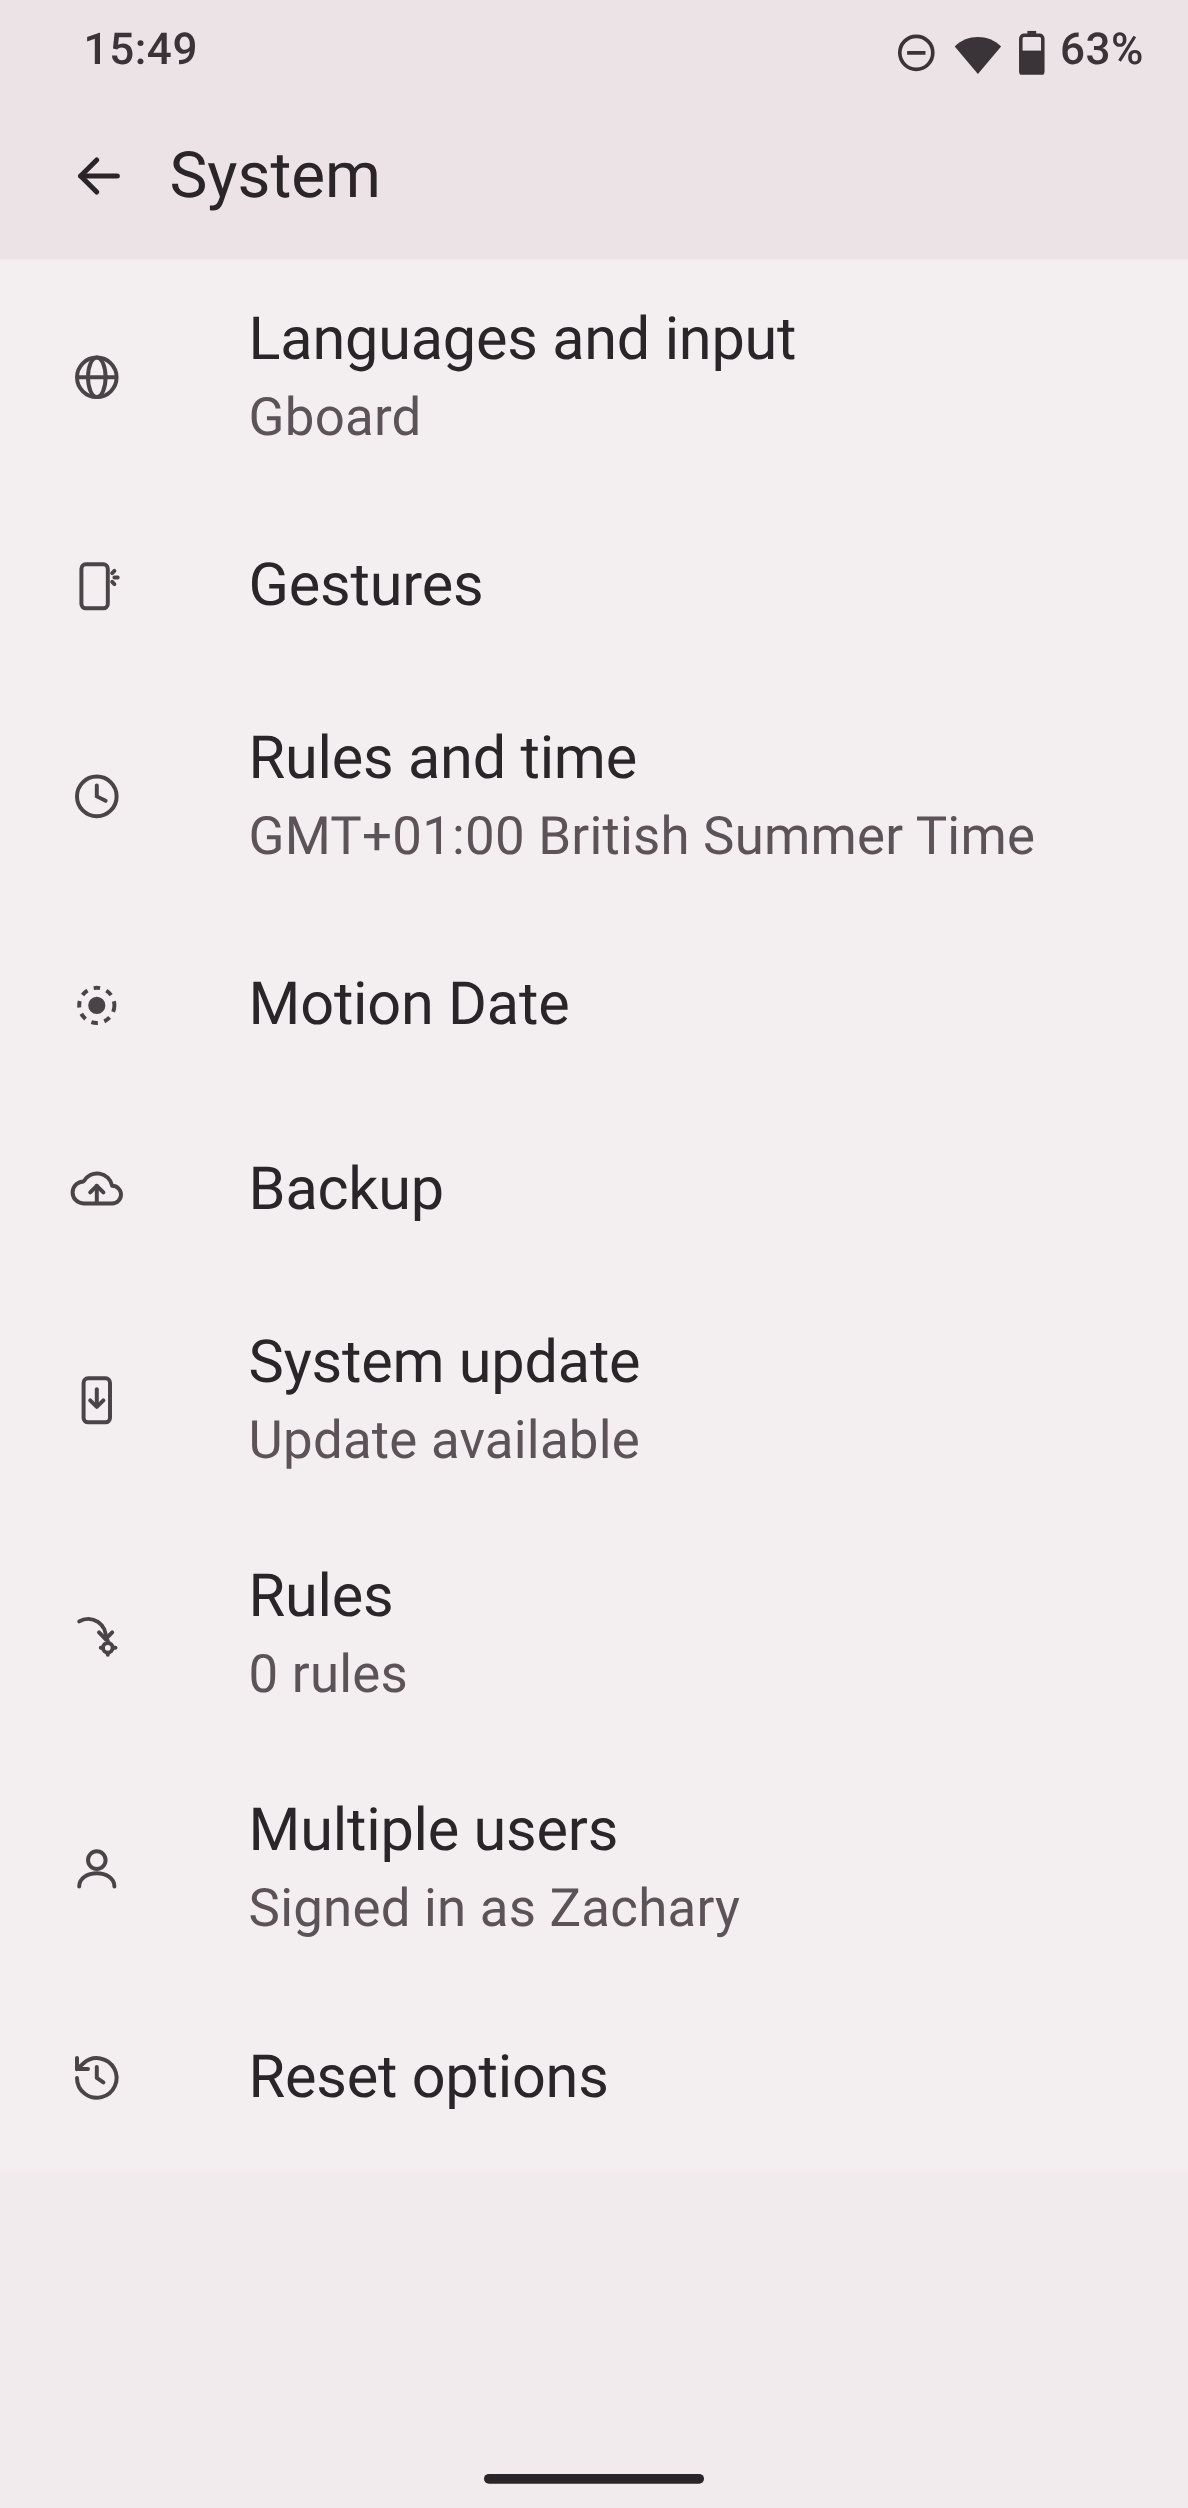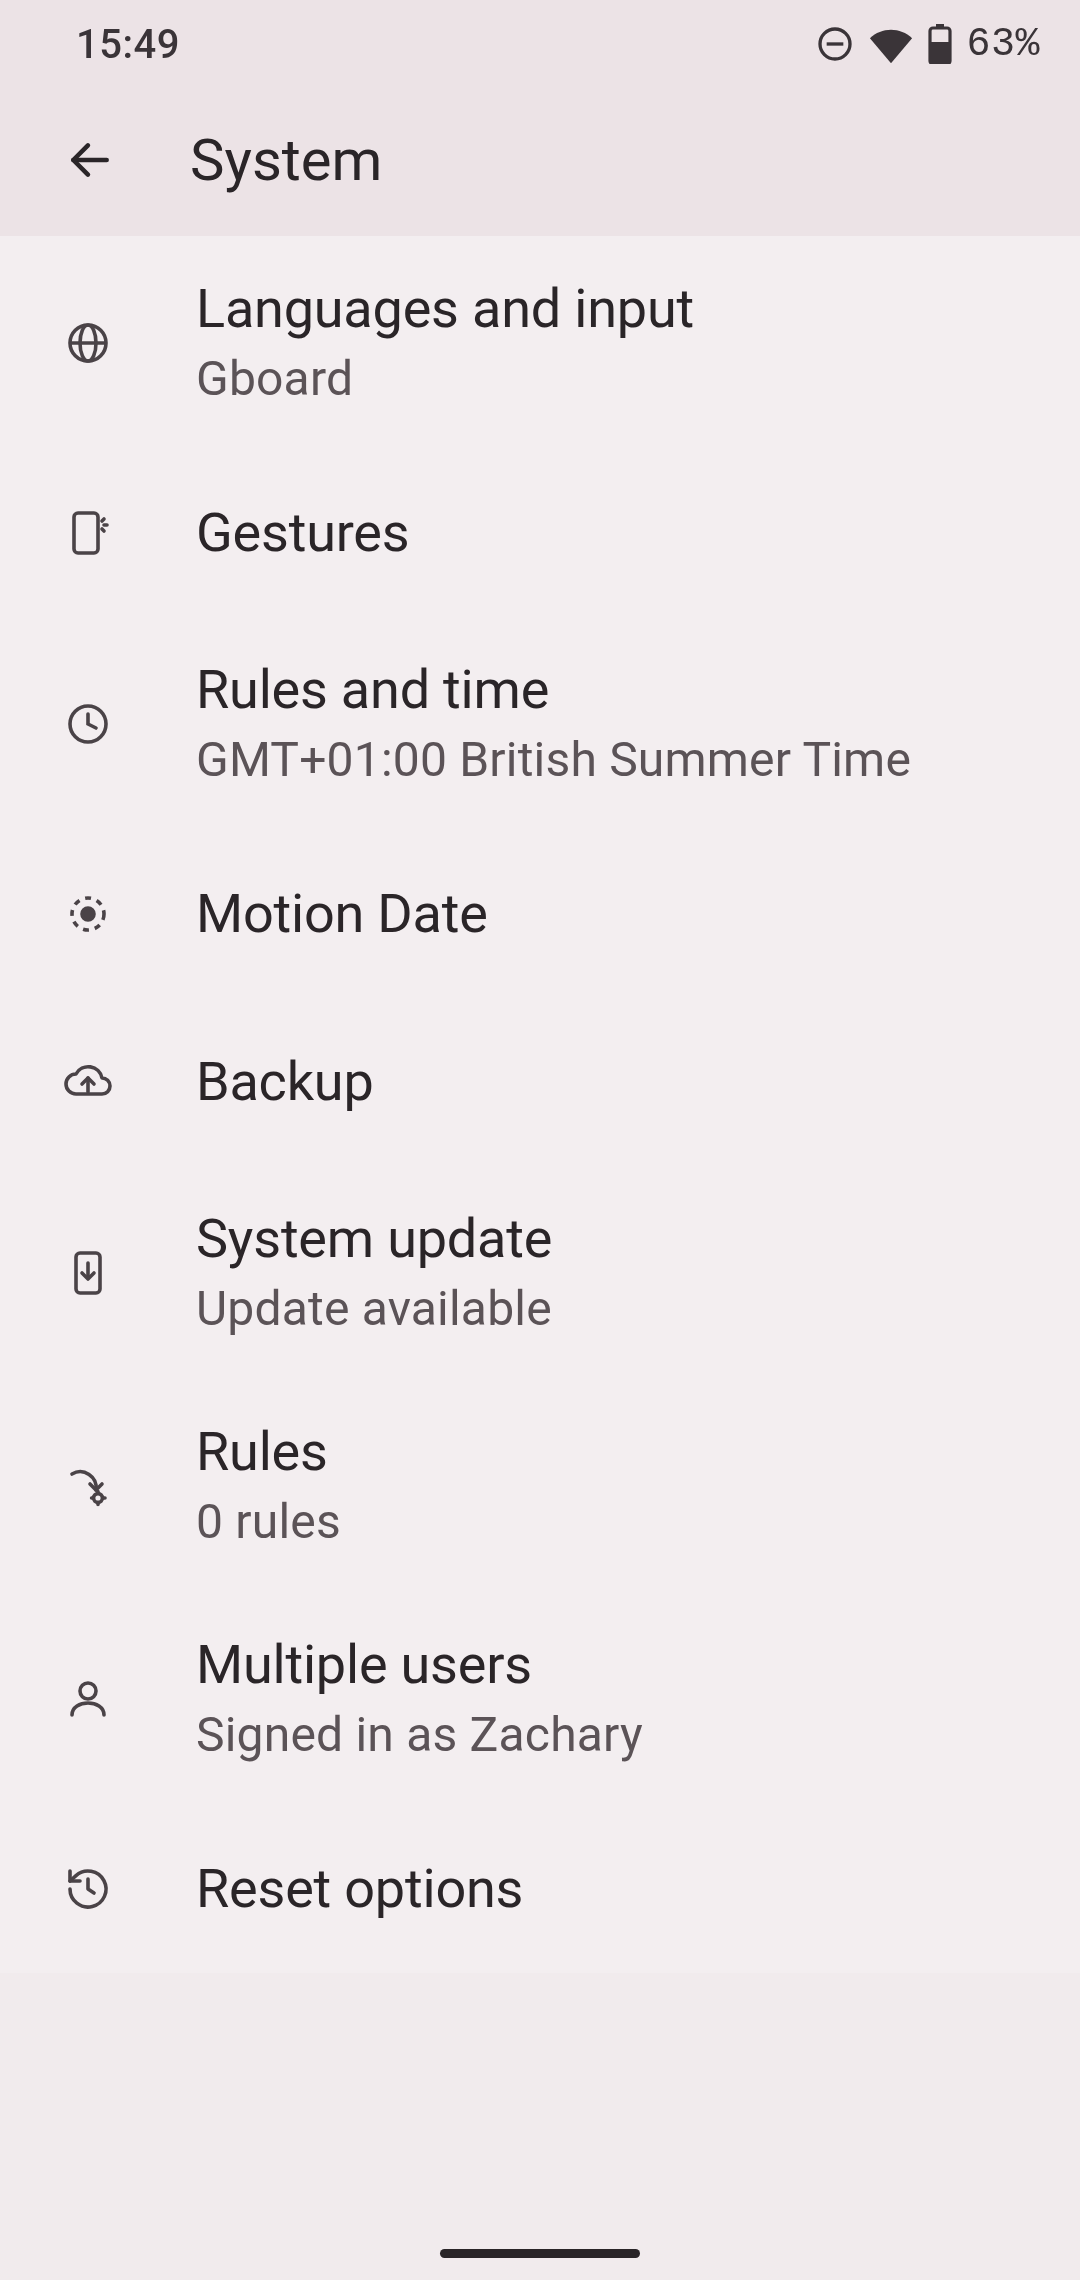--- a/index.html
+++ b/index.html
@@ -16,46 +16,47 @@
       height: 84px;
       display: flex;
       align-items: center;
       padding: 4px 40px 0 76px;
       font-size: 40px;
       font-weight: 500;
       letter-spacing: 0.5px;
       color: #3a3438;
       background: #ece3e6;
     }
-    .statusbar .right { margin-left: auto; display: flex; align-items: center; gap: 13px; font-family: Liberation Mono, monospace; }
+    .statusbar .right { margin-left: auto; display: flex; align-items: flex-end; gap: 13px; }
     .statusbar svg { display: block; }
     .headerbar {
       background: #ece3e6;
       height: 152px;
       display: flex;
       align-items: center;
-      gap: 64px;
+      gap: 28px;
       padding: 0 40px 0 54px;
     }
     .back-btn {
       width: 72px; height: 72px;
       display: flex; align-items: center; justify-content: center;
       border-radius: 50%;
     }
     .page-title {
       font-size: 58px;
       font-weight: 400;
       color: #2a2528;
     }
     .content { background: #f3eef0; }
     .row {
       display: flex;
       align-items: center;
       min-height: 168px;
       padding: 42px 48px 42px 60px;
+      gap: 30px;
     }
     .row.tall { min-height: 200px; }
     .icon-slot {
       width: 56px;
       margin-right: 80px;
       display: flex;
       align-items: center;
       justify-content: center;
       color: #4a4347;
     }

